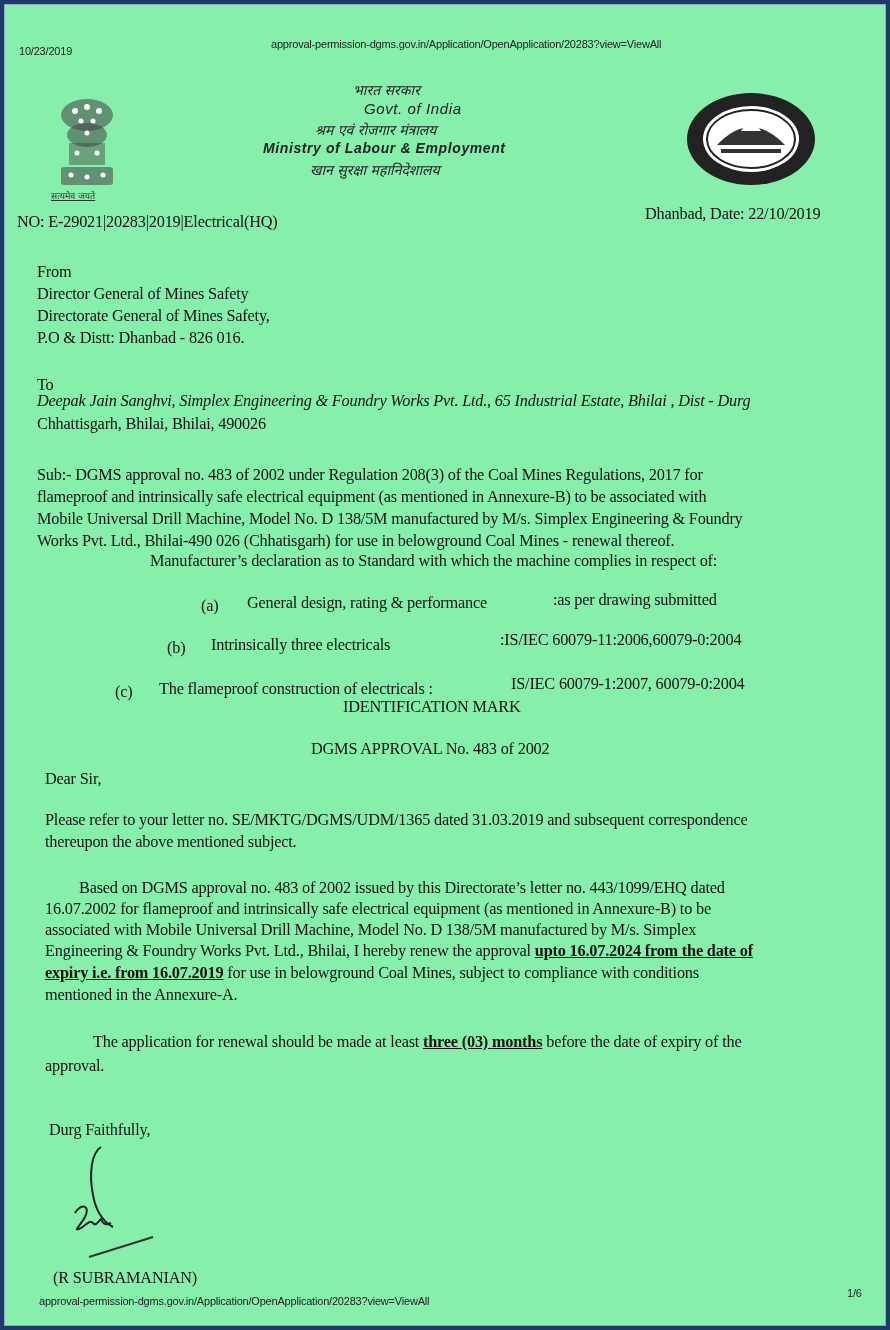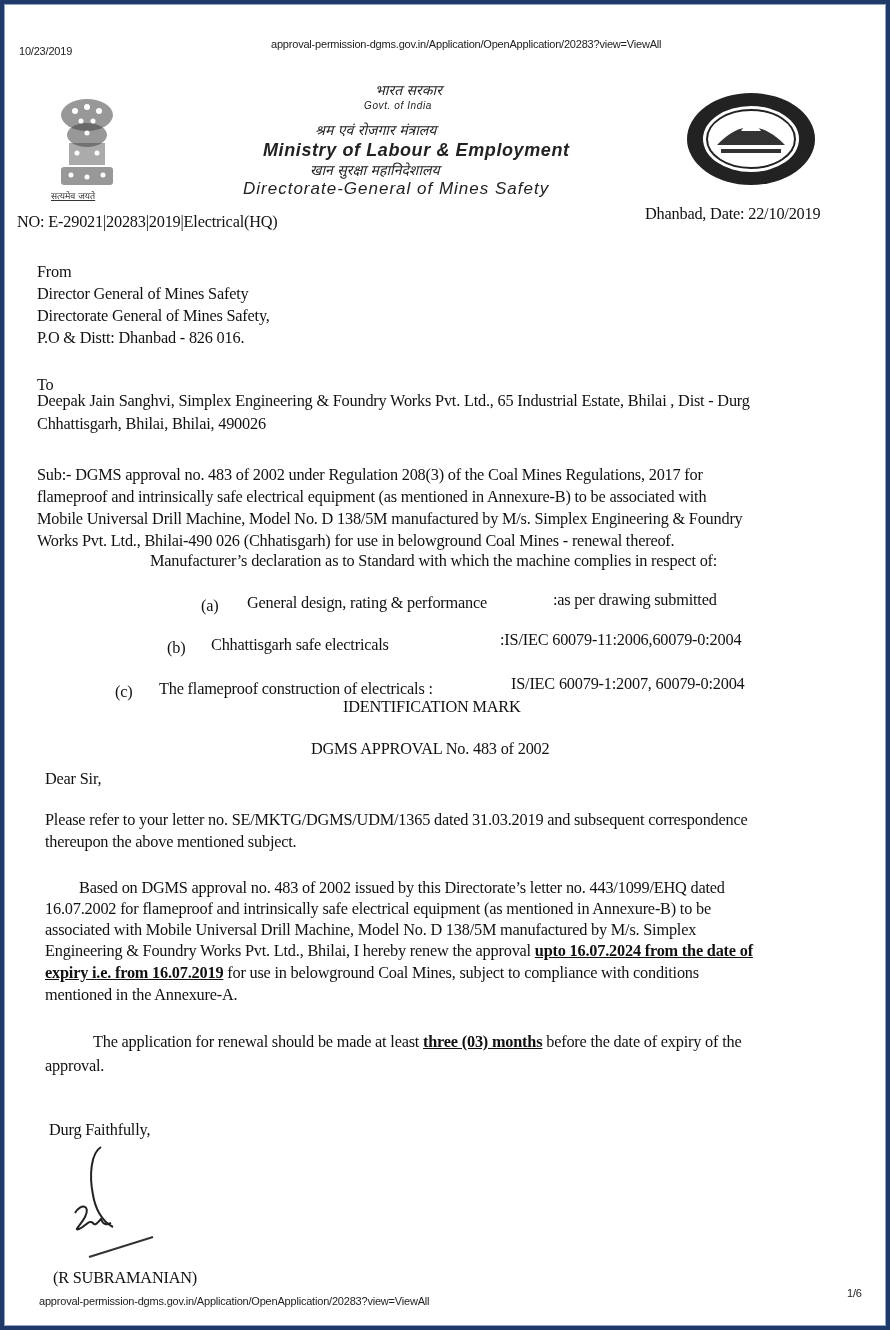--- a/index.html
+++ b/index.html
@@ -1,22 +1,22 @@
 <!DOCTYPE html>
 <html><head>
 <meta charset="utf-8">
 <style>
   html,body{margin:0;padding:0;}
   body{width:890px;height:1330px;background:#1f3a68;position:relative;overflow:hidden;font-family:"Liberation Serif",serif;color:#111;}
-  .page{position:absolute;left:4px;top:4px;width:882px;height:1322px;background:#ffffff;border:1px solid #8fa6c9;box-sizing:border-box;}
+  .page{position:absolute;left:4px;top:4px;width:882px;height:1322px;background:#86efac;border:1px solid #8fa6c9;box-sizing:border-box;}
   .abs{position:absolute;white-space:nowrap;}
   .hdr-meta{font-family:"Liberation Sans",sans-serif;font-size:11px;color:#222;letter-spacing:-0.2px;}
   .hindi{font-family:"DejaVu Sans",sans-serif;font-style:italic;font-size:14px;color:#222;}
-  .org-en{font-family:"Liberation Sans",sans-serif;font-style:italic;font-size:10px;color:#222;letter-spacing:0.6px;}
-  .org-bold{font-family:"Liberation Sans",sans-serif;font-style:italic;font-weight:bold;font-size:18px;color:#222;letter-spacing:0.6px;}
+  .org-en{font-family:"Liberation Sans",sans-serif;font-style:italic;font-size:15px;color:#222;letter-spacing:0.6px;}
+  .org-bold{font-family:"Liberation Sans",sans-serif;font-style:italic;font-weight:bold;font-size:14px;color:#222;letter-spacing:0.6px;}
   .org-big{font-family:"Liberation Sans",sans-serif;font-style:italic;font-size:17px;color:#222;letter-spacing:1px;}
   .txt{font-size:16.3px;line-height:22px;color:#111;letter-spacing:-0.2px;}
   .b{font-weight:bold;text-decoration:underline;}
   .emblem{position:absolute;left:42px;top:88px;width:80px;height:112px;}
   .seal{position:absolute;left:678px;top:84px;width:136px;height:100px;}
 </style>
 </head>
 <body>
 
 <div class="page">
@@ -42,26 +42,25 @@
         <circle cx="30" cy="60" r="2.5"></circle>
           <circle cx="50" cy="60" r="2.5"></circle>
           <circle cx="24" cy="82" r="2.5"></circle>
         <circle cx="40" cy="84" r="2.5"></circle>
           <circle cx="56" cy="82" r="2.5"></circle>
       </g>
     </svg>
     <div style="position:absolute;left:4px;top:96px;font-family:'DejaVu Sans',sans-serif;font-size:9px;color:#333;white-space:nowrap;text-decoration:underline;">सत्यमेव जयते</div>
   </div>
 
-  <div class="abs hindi" style="left:370px;top:75px;text-align:right;">भारत सरकार</div>
+  <div class="abs hindi" style="left:348px;top:75px;text-align:right;">भारत सरकार</div>
   <div class="abs org-en" style="left:359px;top:95px;">Govt. of India</div>
   <div class="abs hindi" style="left:310px;top:115px;">श्रम एवं रोजगार मंत्रालय</div>
   <div class="abs org-bold" style="left:258px;top:135px;">Ministry of Labour &amp; Employment</div>
   <div class="abs hindi" style="left:305px;top:155px;">खान सुरक्षा महानिदेशालय</div>
-  <div class="abs org-big" style="left:238px;top:174px;">Directorate-General of Mines Safety</div>
 
   <div class="seal">
     <svg width="136" height="100" viewBox="0 0 136 100">
       <ellipse cx="68" cy="50" rx="64" ry="46" fill="#222"></ellipse>
       <ellipse cx="68" cy="50" rx="48" ry="33" fill="#fff"></ellipse>
       <ellipse cx="68" cy="50" rx="44" ry="29" fill="none" stroke="#222" stroke-width="2"></ellipse>
       <path d="M34 56 Q68 20 102 56 Z" fill="#333"></path>
       <path d="M58 42 L68 28 L78 42 Z" fill="#fff"></path>
       <rect x="38" y="60" width="60" height="4" fill="#333"></rect>
     </svg>
@@ -69,37 +68,37 @@
 
   <div class="abs txt" style="left:12px;top:206px;">NO: E-29021|20283|2019|Electrical(HQ)</div>
   <div class="abs txt" style="left:640px;top:198px;text-align:center;">Dhanbad, Date: 22/10/2019</div>
 
   <div class="abs txt" style="left:32px;top:256px;">From</div>
   <div class="abs txt" style="left:32px;top:278px;">Director General of Mines Safety</div>
   <div class="abs txt" style="left:32px;top:300px;">Directorate General of Mines Safety,</div>
   <div class="abs txt" style="left:32px;top:322px;">P.O &amp; Distt: Dhanbad - 826 016.</div>
 
   <div class="abs txt" style="left:32px;top:369px;">To</div>
-  <div class="abs txt" style="left:32px;top:385px;">Deepak Jain Sanghvi, Simplex Engineering &amp; Foundry Works Pvt. Ltd., 65 Industrial Estate, Bhilai , Dist - Durg</div>
+  <div class="abs txt" style="left:32px;top:385px;font-style:italic;">Deepak Jain Sanghvi, Simplex Engineering &amp; Foundry Works Pvt. Ltd., 65 Industrial Estate, Bhilai , Dist - Durg</div>
   <div class="abs txt" style="left:32px;top:408px;">Chhattisgarh, Bhilai, Bhilai, 490026</div>
 
   <div class="abs txt" style="left:32px;top:459px;">Sub:-  DGMS approval no. 483 of 2002 under Regulation 208(3) of the Coal Mines Regulations, 2017 for</div>
   <div class="abs txt" style="left:32px;top:481px;">flameproof and intrinsically safe electrical equipment (as mentioned in Annexure-B) to be associated with</div>
   <div class="abs txt" style="left:32px;top:503px;">Mobile Universal Drill Machine, Model No. D 138/5M manufactured by M/s. Simplex Engineering &amp; Foundry</div>
   <div class="abs txt" style="left:32px;top:525px;">Works Pvt. Ltd., Bhilai-490 026 (Chhatisgarh) for use in belowground Coal Mines - renewal thereof.</div>
   <div class="abs txt" style="left:145px;top:545px;">Manufacturer’s declaration as to Standard with which the machine complies in respect of:</div>
 
   <div>
     <div class="abs txt" style="left:196px;top:590px;">(a)</div>
     <div class="abs txt" style="left:242px;top:587px;">General design, rating &amp; performance</div>
     <div class="abs txt" style="left:548px;top:584px;">:as per drawing submitted</div>
   </div>
   <div>
     <div class="abs txt" style="left:162px;top:632px;">(b)</div>
-    <div class="abs txt" style="left:206px;top:629px;">Chhattisgarh safe electricals</div>
+    <div class="abs txt" style="left:206px;top:629px;">Intrinsically three electricals</div>
     <div class="abs txt" style="left:495px;top:624px;">:IS/IEC 60079-11:2006,60079-0:2004</div>
   </div>
   <div>
     <div class="abs txt" style="left:110px;top:676px;">(c)</div>
     <div class="abs txt" style="left:154px;top:673px;">The flameproof construction of electricals  :</div>
     <div class="abs txt" style="left:506px;top:668px;">IS/IEC 60079-1:2007, 60079-0:2004</div>
   </div>
 
   <div class="abs txt" style="left:338px;top:691px;">IDENTIFICATION MARK</div>
   <div class="abs txt" style="left:306px;top:733px;text-align:right;">DGMS APPROVAL No. 483 of 2002</div>

